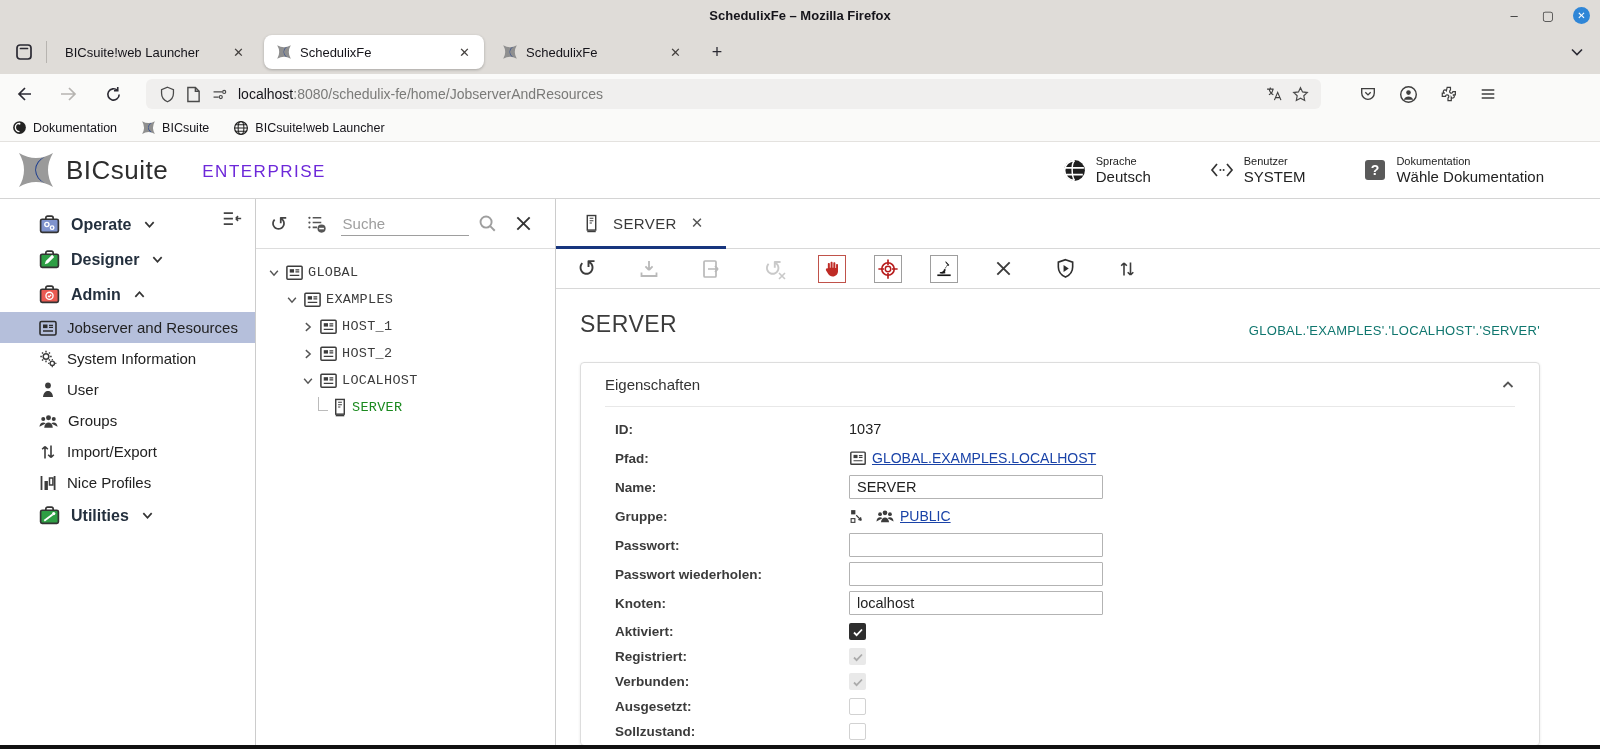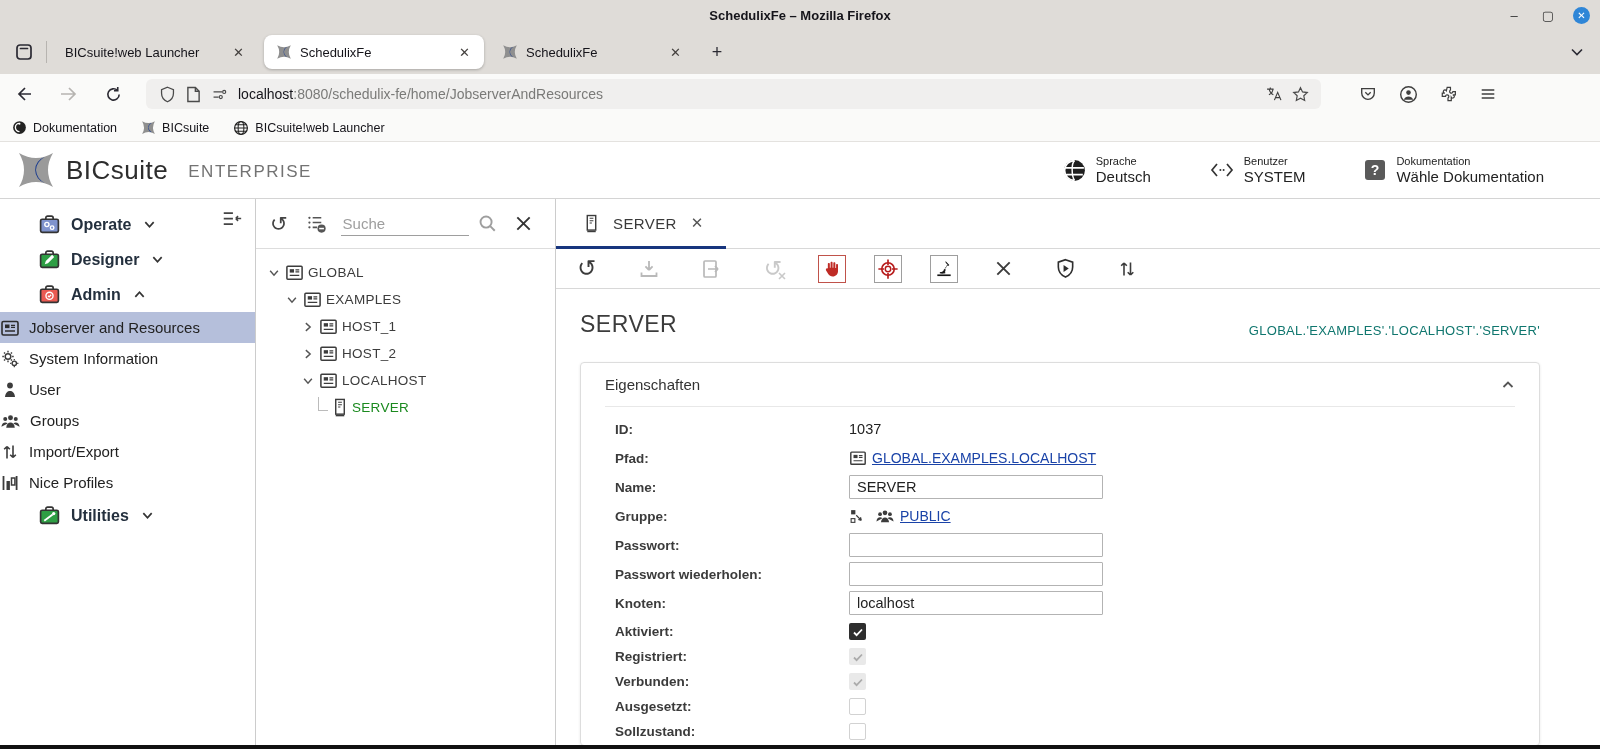--- a/index.html
+++ b/index.html
@@ -35,45 +35,45 @@
   .url-rest { color:#7a7a78; }
   .navbar-right { display:flex; align-items:center; gap:10px; margin-left:14px; }
 
   .bookmarksbar { height:28px; background:#fafaf9; display:flex; align-items:center; padding:0 12px; gap:24px; border-bottom:1px solid #e4e2df; }
   .bookmark { display:flex; align-items:center; gap:6px; font-size:12.5px; color:#15141a; }
 
   
   .app-header { height:57px; background:#fff; border-bottom:1px solid #d4d4d4; display:flex; align-items:center; padding:0 16px; }
   .brand { display:flex; align-items:center; }
   .brand-name { font-size:26px; color:#2d2d2d; margin-left:10px; letter-spacing:.5px; }
-  .brand-edition { font-size:17px; color:#737373; letter-spacing:1.5px; margin-left:20px; margin-top:3px; }
+  .brand-edition { font-size:17px; color:#6d28d9; letter-spacing:1.5px; margin-left:34px; margin-top:3px; }
   .header-right { margin-left:auto; display:flex; align-items:center; gap:58px; padding-right:40px; }
   .hgroup { display:flex; align-items:center; gap:9px; }
   .hgroup .htext { display:flex; flex-direction:column; }
   .hlabel { font-size:11px; color:#222; }
   .hvalue { font-size:15px; color:#222; margin-top:1px; }
 
   
   .app-body { height:546px; display:flex; }
   .edge-strip { height:4px; background:#111; }
 
   
   .sidebar { width:256px; flex:none; border-right:1px solid #ccc; padding-top:8px; position:relative; background:#fff; }
   .collapse-btn { position:absolute; top:10px; right:12px; }
   .side-section { height:35px; display:flex; align-items:center; gap:10px; padding-left:38px; font-size:16px; font-weight:700; color:#24303e; }
-  .side-item { height:31px; display:flex; align-items:center; gap:9px; font-size:15px; color:#222; }
+  .side-item { height:31px; display:flex; align-items:center; gap:9px; padding-left:38px; font-size:15px; color:#222; }
   .side-item.selected { background:#b5bfdb; }
   .chev { margin-left:2px; }
 
   
   .treepanel { width:300px; flex:none; border-right:1px solid #ccc; background:#fff; }
   .tree-toolbar { height:50px; border-bottom:1px solid #ddd; display:flex; align-items:center; padding:0 14px; }
   .tree-search { border:none; border-bottom:1px solid #9e9e9e; width:128px; font-size:15px; color:#404040; margin-left:14px; padding:3px 2px; background:transparent; outline:none; }
   .tree-search::placeholder { color:#9e9e9e; }
-  .tree { padding-top:10px; }
+  .tree { padding-top:10px;font-family:Liberation Mono, monospace; }
   .tree-row { height:27px; display:flex; align-items:center; font-size:13.5px; color:#3c3c3c; letter-spacing:.3px; }
   .tree-row .tchev { width:16px; display:flex; justify-content:center; margin-right:3px; flex:none; }
   .tree-row .ticon { margin-right:4px; flex:none; }
   .tree-leaf-label { color:#1b8a1f; }
   .tree-connector { width:10px; height:14px; border-left:1px solid #bbb; border-bottom:1px solid #bbb; margin:-8px 4px 0 0; }
 
   
   .mainpanel { flex:1; display:flex; flex-direction:column; background:#fff; min-width:0; }
   .doc-tabbar { height:50px; border-bottom:1px solid #d8d8d8; display:flex; align-items:flex-end; }
   .doc-tab { height:50px; display:flex; align-items:center; gap:14px; padding:0 22px 0 28px; position:relative; font-size:15px; color:#3a3a3a; letter-spacing:.4px; }

